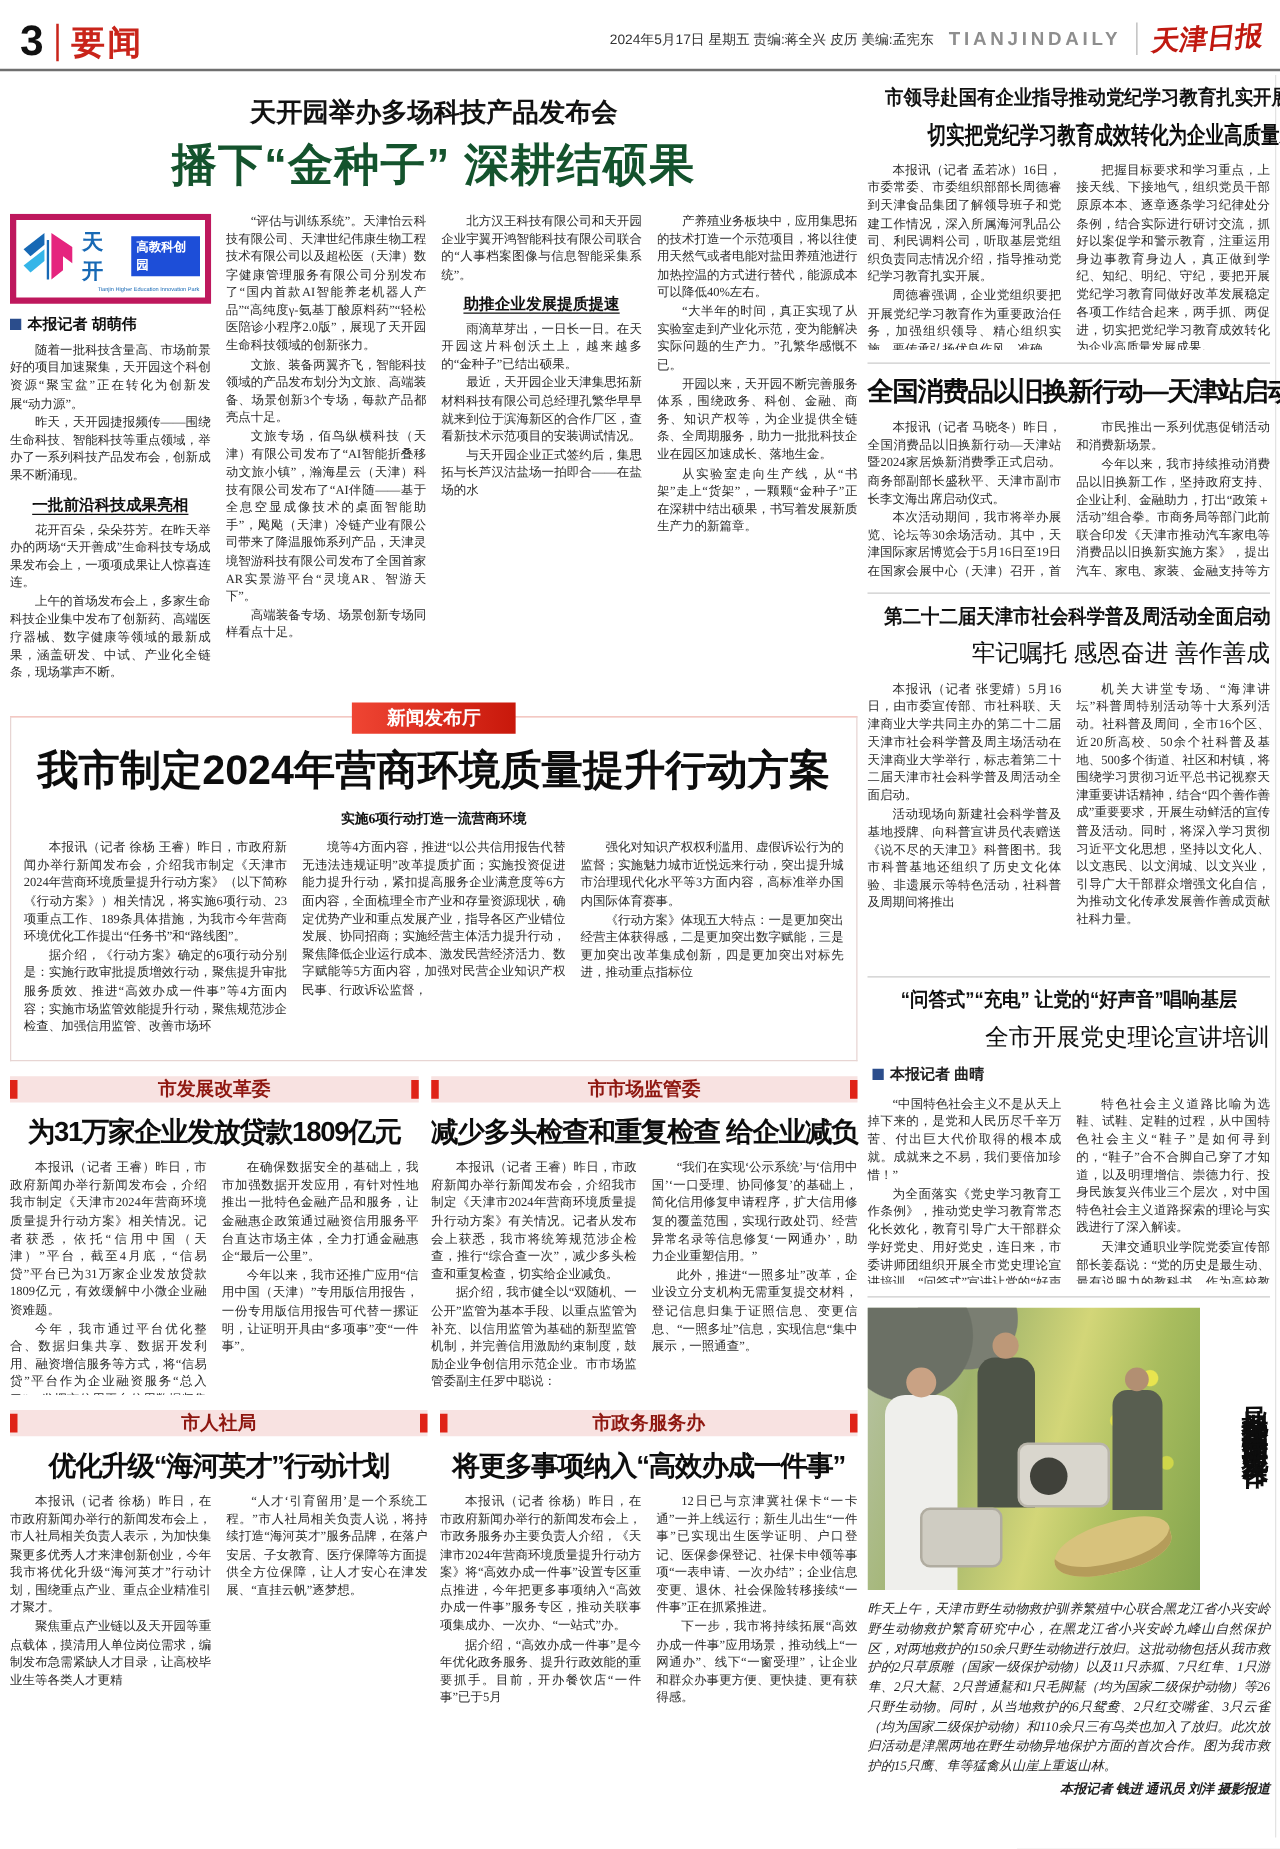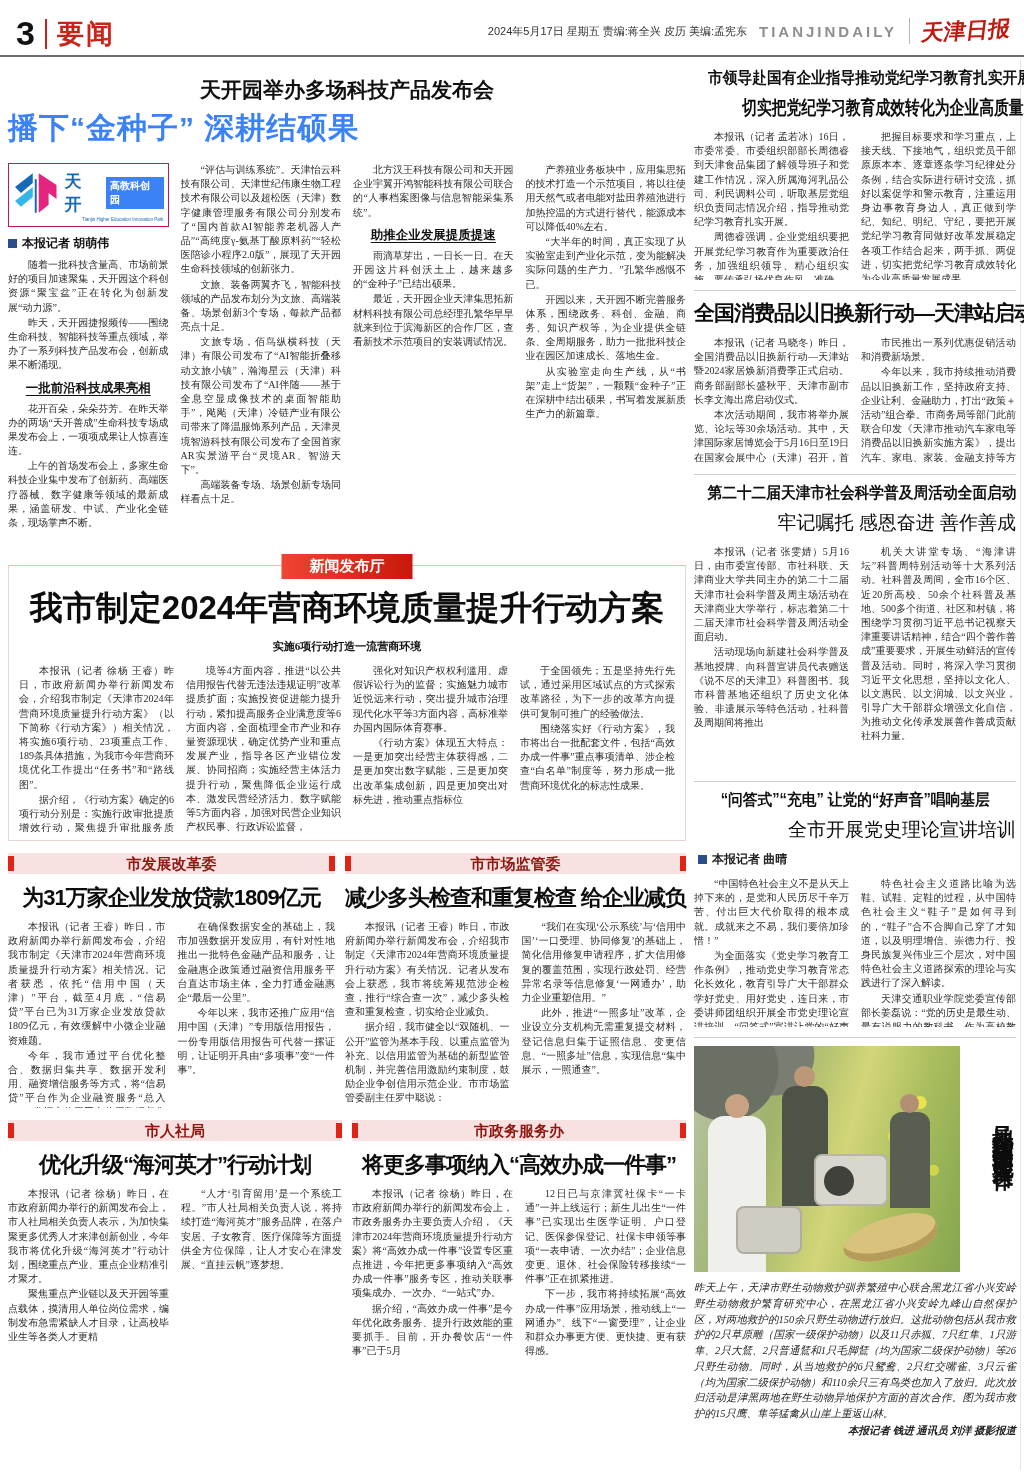--- a/index.html
+++ b/index.html
@@ -24,26 +24,26 @@
   .zone-left  { position:absolute; left:8px;  top:60px; width:678px; height:1415px; }
   .zone-right { position:absolute; left:694px; top:60px; width:322px; height:1415px; }
   
   .cols { display:flex; gap:12px; overflow:hidden; }
   .col { flex:1 1 0; overflow:hidden; }
   .col p { margin:0 0 1px 0; text-indent:2em; font-size:10px; line-height:1.42; text-align:justify; color:#2b2b2b; }
   .col h4 { margin:7px 0 5px 0; font-size:12.5px; font-weight:bold; text-align:center; color:#111;
             text-decoration:underline; text-underline-offset:3px; font-family:"Liberation Sans",sans-serif; }
   
   .lead-kicker { margin-top:16px; text-align:center; font-size:21px; font-weight:bold; color:#111; font-family:"Liberation Sans",sans-serif; }
-  .lead-headline { margin-top:4px; text-align:left; font-size:30px; font-weight:900; letter-spacing:1px; color:#3b82f6; font-family:"Liberation Sans",sans-serif; }
+  .lead-headline { margin-top:4px; text-align:center; font-size:36px; font-weight:900; letter-spacing:1px; color:#14532d; font-family:"Liberation Sans",sans-serif; }
   .lead-body { margin-top:14px; height:388px; }
-  .logo-box { border:1px solid #be185d; padding:6px 4px 4px 4px; margin-bottom:6px; }
+  .logo-box { border:5px solid #be185d; padding:6px 4px 4px 4px; margin-bottom:6px; }
   .logo-row { display:flex; align-items:center; gap:6px; justify-content:center; }
   .logo-text-cn { font-size:17px; font-weight:900; color:#1769b5; letter-spacing:1px; font-family:"Liberation Sans",sans-serif; }
-  .logo-badge { background:#3b82f6; color:#fff; font-size:10px; font-weight:bold; padding:2px 4px; font-family:"Liberation Sans",sans-serif; }
+  .logo-badge { background:#1d4ed8; color:#fff; font-size:10px; font-weight:bold; padding:2px 4px; font-family:"Liberation Sans",sans-serif; }
   .logo-tagline { font-size:4.5px; color:#1769b5; text-align:right; margin-top:1px; font-family:"Liberation Sans",sans-serif; }
   .byline { display:flex; align-items:center; gap:5px; margin:8px 0 6px 0; font-size:12px; font-weight:bold; color:#111; font-family:"Liberation Sans",sans-serif; }
   .byline .sq { width:9px; height:9px; background:#2b4d8c; display:inline-block; }
   
   .brief { position:relative; margin-top:14px; border:1px solid #e7d5d3; border-top:1px solid #efb7b0; padding:20px 10px 8px 10px; }
   .brief-badge { position:absolute; top:-12px; left:50%; transform:translateX(-50%);
     background:linear-gradient(90deg,#ef4533,#c8180b); color:#fff; font-size:15px; font-weight:bold;
     padding:3px 28px; white-space:nowrap; font-family:Liberation Serif, serif; }
   .brief-headline { text-align:center; font-size:33px; font-weight:900; color:#0d0d0d; font-family:"Liberation Sans",sans-serif; }
   .brief-subhead { text-align:center; font-size:11px; font-weight:bold; margin:8px 0 10px 0; color:#111; }
@@ -155,20 +155,21 @@
             <p>“评估与训练系统”。天津怡云科技有限公司、天津世纪伟康生物工程技术有限公司以及超松医（天津）数字健康管理服务有限公司分别发布了“国内首款AI智能养老机器人产品”“高纯度γ-氨基丁酸原料药”“轻松医陪诊小程序2.0版”，展现了天开园生命科技领域的创新张力。</p>
             <p>文旅、装备两翼齐飞，智能科技领域的产品发布划分为文旅、高端装备、场景创新3个专场，每款产品都亮点十足。</p>
             <p>文旅专场，佰鸟纵横科技（天津）有限公司发布了“AI智能折叠移动文旅小镇”，瀚海星云（天津）科技有限公司发布了“AI伴随——基于全息空显成像技术的桌面智能助手”，飐飐（天津）冷链产业有限公司带来了降温服饰系列产品，天津灵境智游科技有限公司发布了全国首家AR实景游平台“灵境AR、智游天下”。</p>
             <p>高端装备专场、场景创新专场同样看点十足。</p>
           </div>
         <div class="col">
             <p>北方汉王科技有限公司和天开园企业宇翼开鸿智能科技有限公司联合的“人事档案图像与信息智能采集系统”。</p>
             <h4>助推企业发展提质提速</h4>
             <p>雨滴草芽出，一日长一日。在天开园这片科创沃土上，越来越多的“金种子”已结出硕果。</p>
             <p>最近，天开园企业天津集思拓新材料科技有限公司总经理孔繁华早早就来到位于滨海新区的合作厂区，查看新技术示范项目的安装调试情况。</p>
+            <p>与天开园企业正式签约后，集思拓与长芦汉沽盐场一拍即合——在盐场的水</p>
           </div>
         <div class="col">
             <p>产养殖业务板块中，应用集思拓的技术打造一个示范项目，将以往使用天然气或者电能对盐田养殖池进行加热控温的方式进行替代，能源成本可以降低40%左右。</p>
             <p>“大半年的时间，真正实现了从实验室走到产业化示范，变为能解决实际问题的生产力。”孔繁华感慨不已。</p>
             <p>开园以来，天开园不断完善服务体系，围绕政务、科创、金融、商务、知识产权等，为企业提供全链条、全周期服务，助力一批批科技企业在园区加速成长、落地生金。</p>
             <p>从实验室走向生产线，从“书架”走上“货架”，一颗颗“金种子”正在深耕中结出硕果，书写着发展新质生产力的新篇章。</p>
           </div>
       </div>
     </div>
 
@@ -180,24 +181,20 @@
         <div class="col">
             <p>本报讯（记者 徐杨 王睿）昨日，市政府新闻办举行新闻发布会，介绍我市制定《天津市2024年营商环境质量提升行动方案》（以下简称《行动方案》）相关情况，将实施6项行动、23项重点工作、189条具体措施，为我市今年营商环境优化工作提出“任务书”和“路线图”。</p>
             <p>据介绍，《行动方案》确定的6项行动分别是：实施行政审批提质增效行动，聚焦提升审批服务质效、推进“高效办成一件事”等4方面内容；实施市场监管效能提升行动，聚焦规范涉企检查、加强信用监管、改善市场环</p>
           </div>
         <div class="col">
             <p>境等4方面内容，推进“以公共信用报告代替无违法违规证明”改革提质扩面；实施投资促进能力提升行动，紧扣提高服务企业满意度等6方面内容，全面梳理全市产业和存量资源现状，确定优势产业和重点发展产业，指导各区产业错位发展、协同招商；实施经营主体活力提升行动，聚焦降低企业运行成本、激发民营经济活力、数字赋能等5方面内容，加强对民营企业知识产权民事、行政诉讼监督，</p>
           </div>
         <div class="col">
             <p>强化对知识产权权利滥用、虚假诉讼行为的监督；实施魅力城市近悦远来行动，突出提升城市治理现代化水平等3方面内容，高标准举办国内国际体育赛事。</p>
             <p>《行动方案》体现五大特点：一是更加突出经营主体获得感，二是更加突出数字赋能，三是更加突出改革集成创新，四是更加突出对标先进，推动重点指标位</p>
-          </div>
-        <div class="col">
-            <p>于全国领先；五是坚持先行先试，通过采用区域试点的方式探索改革路径，为下一步的改革方向提供可复制可推广的经验做法。</p>
-            <p>围绕落实好《行动方案》，我市将出台一批配套文件，包括“高效办成一件事”重点事项清单、涉企检查“白名单”制度等，努力形成一批营商环境优化的标志性成果。</p>
           </div>
       </div>
     </div>
 
     <div class="dept-row">
       <div class="dept">
         <div class="dept-band">市发展改革委</div>
         <div class="dept-headline">为31万家企业发放贷款1809亿元</div>
         <div class="dept-body cols">
           <div class="col">

